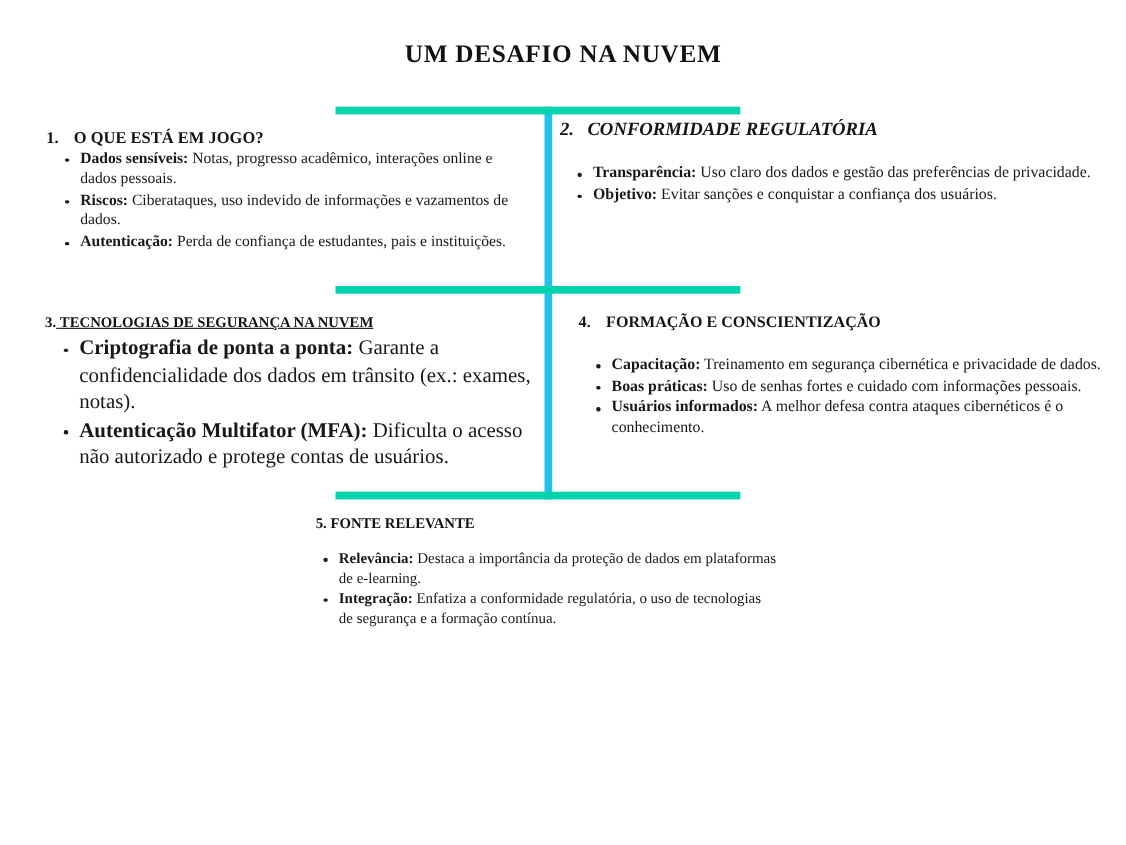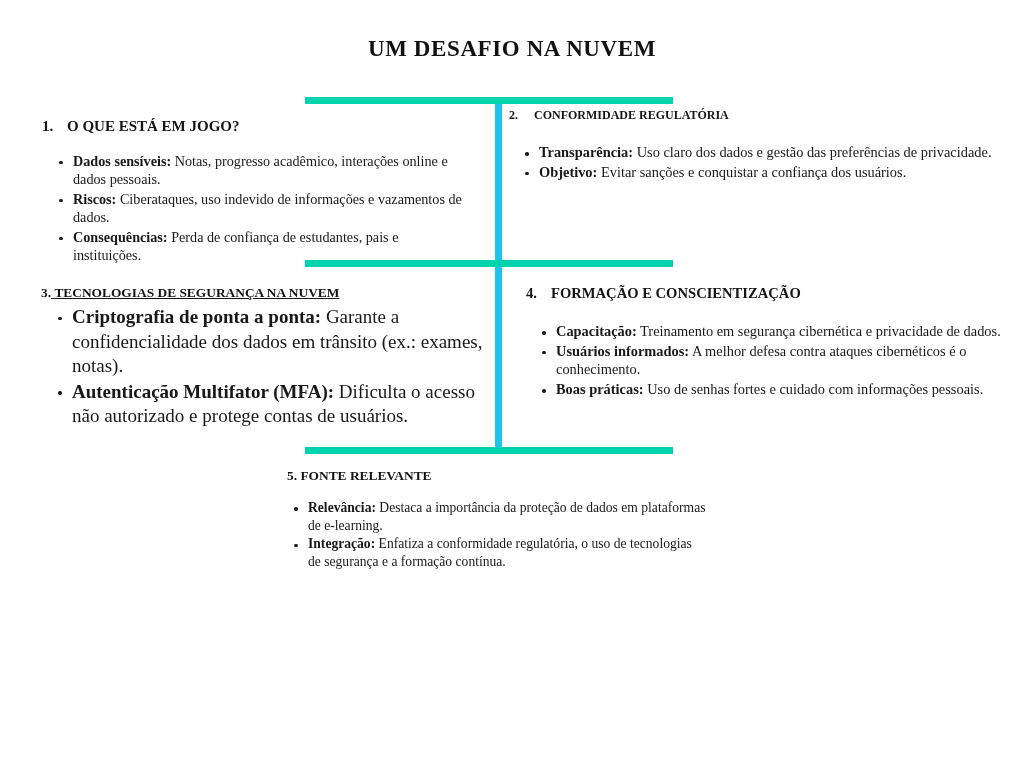--- a/index.html
+++ b/index.html
@@ -108,33 +108,32 @@
   .lead { font-weight: bold; }
 
   
   #sec1 {
     left: 42px;
     top: 118px;
     width: 420px;
   }
   #sec1 .sec-heading { font-size: 15px; }
   #sec1 ul.bullets {
-    margin-top: 17px;
     margin-left: 14px;
     font-size: 14.2px;
     line-height: 1.30;
   }
 
   
   #sec2 {
     left: 509px;
     top: 108px;
     width: 492px;
   }
-  #sec2 .sec-heading { font-size: 12px; }
+  #sec2 .sec-heading { font-size: 17px; font-style: italic; }
   #sec2 ul.bullets {
     margin-top: 20px;
     margin-left: 13px;
     font-size: 14.4px;
     line-height: 1.30;
   }
 
   
   #sec3 {
     left: 41px;
@@ -190,21 +189,21 @@
   <div class="rule-h mid"></div>
   <div class="rule-h bottom"></div>
 
   <div class="section" id="sec1">
     <div class="sec-heading">
       <span class="num tabbed">1.</span><span>O QUE ESTÁ EM JOGO?</span>
     </div>
     <ul class="bullets">
       <li><span class="lead">Dados sensíveis:</span><span> Notas, progresso acadêmico, interações online e dados pessoais.</span></li>
       <li><span class="lead">Riscos:</span><span> Ciberataques, uso indevido de informações e vazamentos de dados.</span></li>
-      <li><span class="lead">Consequências:</span><span> Perda de confiança de estudantes, pais e instituições.</span></li>
+      <li><span class="lead">Autenticação:</span><span> Perda de confiança de estudantes, pais e instituições.</span></li>
     </ul>
   </div>
 
   <div class="section" id="sec2">
     <div class="sec-heading">
       <span class="num tabbed">2.</span><span>CONFORMIDADE REGULATÓRIA</span>
     </div>
     <ul class="bullets">
       <li><span class="lead">Transparência:</span><span> Uso claro dos dados e gestão das preferências de privacidade.</span></li>
       <li><span class="lead">Objetivo:</span><span> Evitar sanções e conquistar a confiança dos usuários.</span></li>
@@ -220,22 +219,22 @@
       <li><span class="lead">Autenticação Multifator (MFA):</span><span> Dificulta o acesso não autorizado e protege contas de usuários.</span></li>
     </ul>
   </div>
 
   <div class="section" id="sec4">
     <div class="sec-heading">
       <span class="num tabbed">4.</span><span>FORMAÇÃO E CONSCIENTIZAÇÃO</span>
     </div>
     <ul class="bullets">
       <li><span class="lead">Capacitação:</span><span> Treinamento em segurança cibernética e privacidade de dados.</span></li>
+      <li><span class="lead">Boas práticas:</span><span> Uso de senhas fortes e cuidado com informações pessoais.</span></li>
       <li><span class="lead">Usuários informados:</span><span> A melhor defesa contra ataques cibernéticos é o conhecimento.</span></li>
-      <li><span class="lead">Boas práticas:</span><span> Uso de senhas fortes e cuidado com informações pessoais.</span></li>
     </ul>
   </div>
 
   <div class="section" id="sec5">
     <div class="sec-heading">
       <span class="num">5.</span>&nbsp;<span>FONTE RELEVANTE</span>
     </div>
     <ul class="bullets">
       <li><span class="lead">Relevância:</span><span> Destaca a importância da proteção de dados em plataformas de e-learning.</span></li>
       <li><span class="lead">Integração:</span><span> Enfatiza a conformidade regulatória, o uso de tecnologias de segurança e a formação contínua.</span></li>

